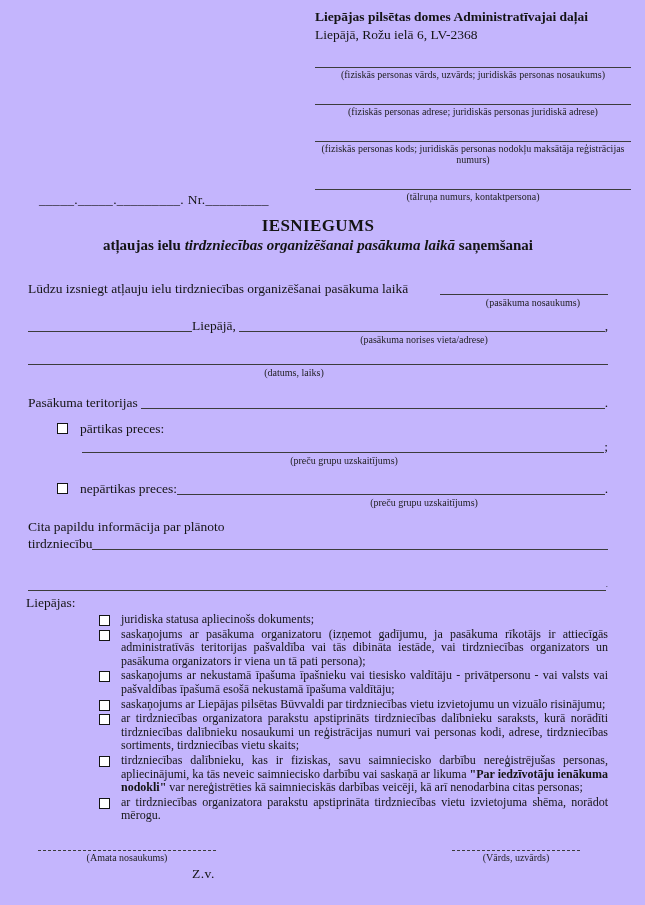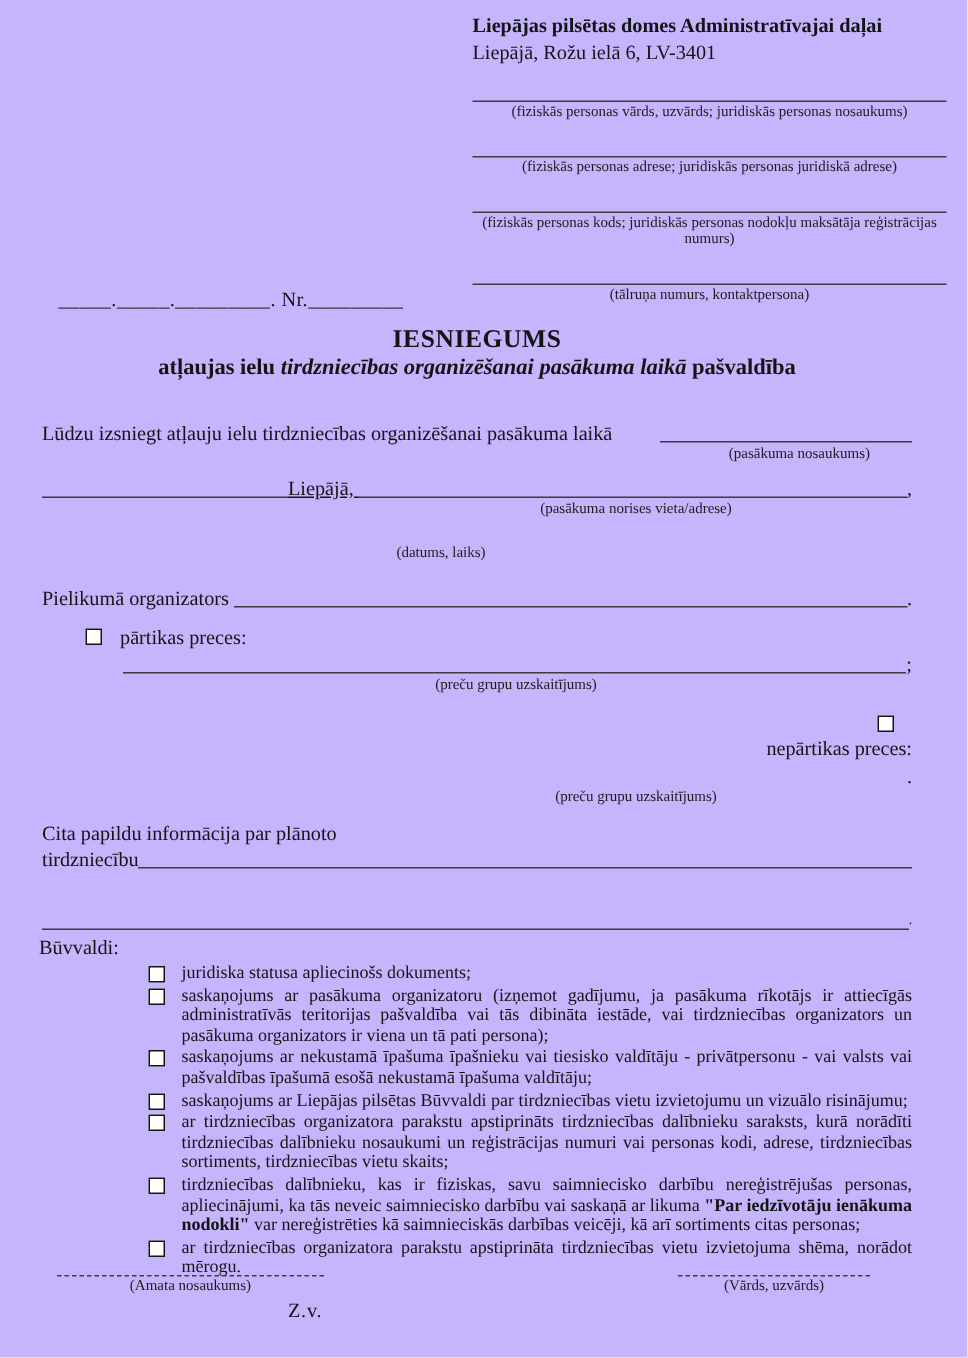--- a/index.html
+++ b/index.html
@@ -21,24 +21,24 @@
   .title{margin-top:8px;text-align:center;font-weight:bold;font-size:17px;letter-spacing:.4px;}
   .subtitle{text-align:center;font-weight:bold;font-size:15px;margin-top:1px;}
   .subtitle .it{font-style:italic;}
   .row{display:flex;align-items:flex-end;}
   .row .t{white-space:pre;line-height:17px;}
   .blank{flex:1;border-bottom:1px solid #3c3c3c;height:4px;margin-bottom:2px;}
   .blank.fixed{flex:none;}
   .cap{font-size:10px;line-height:1.18;color:#1d1d1d;}
   .cap-center{text-align:center;}
   .mt26{margin-top:26px;gap:28px;}
-  .mt14{margin-top:14px;flex-direction:column;}
+  .mt14{margin-top:14px;}
   .mt16{margin-top:16px;}
   .mt10{margin-top:10px;}
-  .mt8{margin-top:8px;text-decoration:underline;}
+  .mt8{margin-top:8px;}
   .mt6{margin-top:6px;}
   .mt24{margin-top:24px;}
   .cb{display:inline-block;width:9px;height:9px;border:1.2px solid #141414;background:#fff;flex:none;}
   .goods-row{display:flex;align-items:flex-end;margin-left:29px;}
   .goods-row .cb{margin:0 12px 3px 0;}
   .indent-blank{display:flex;align-items:flex-end;margin-left:54px;height:18px;}
   
   .attach-label{margin-top:2px;margin-left:-2px;}
   .attach-list{margin:2px 0 0 71px;}
   .attach-item{display:flex;margin-bottom:1px;}
@@ -54,21 +54,21 @@
   .sig .cap{padding-top:1px;}
   .seal{position:absolute;left:192px;top:866px;font-size:13.5px;letter-spacing:.5px;text-align:right;}
 </style>
 </head>
 <body>
 
 <div class="page">
 
   <div class="top-block">
     <div class="recipient-name">Liepājas pilsētas domes Administratīvajai daļai</div>
-    <div class="recipient-address">Liepājā, Rožu ielā 6, LV-3401</div>
+    <div class="recipient-address">Liepājā, Rožu ielā 6, LV-2368</div>
 
     <div class="fill-field first">
       <div class="fline"></div>
       <div class="cap">(fiziskās personas vārds, uzvārds; juridiskās personas nosaukums)</div>
     </div>
     <div class="fill-field">
       <div class="fline"></div>
       <div class="cap">(fiziskās personas adrese; juridiskās personas juridiskā adrese)</div>
     </div>
     <div class="fill-field">
@@ -79,21 +79,21 @@
       <div class="fline"></div>
       <div class="cap">(tālruņa numurs, kontaktpersona)</div>
     </div>
   </div>
 
   <div class="body">
 
     <div class="date-line">_____._____._________. Nr._________</div>
 
     <div class="title">IESNIEGUMS</div>
-    <div class="subtitle"><span>atļaujas ielu </span><span class="it">tirdzniecības organizēšanai pasākuma laikā</span><span> pašvaldība</span></div>
+    <div class="subtitle"><span>atļaujas ielu </span><span class="it">tirdzniecības organizēšanai pasākuma laikā</span><span> saņemšanai</span></div>
 
     <div class="row mt26">
       <span class="t">Lūdzu izsniegt atļauju ielu tirdzniecības organizēšanai pasākuma laikā </span>
       <span class="blank"></span>
     </div>
     <div class="cap" style="text-align:right;padding-right:28px;">(pasākuma nosaukums)</div>
 
     <div class="row mt8">
       <span class="blank fixed" style="width:164px;"></span>
       <span class="t">Liepājā, </span>
@@ -101,21 +101,21 @@
       <span class="t">,</span>
     </div>
     <div class="cap cap-center" style="padding-left:212px;">(pasākuma norises vieta/adrese)</div>
 
     <div class="row mt14">
       <span class="blank"></span>
     </div>
     <div class="cap cap-center" style="padding-right:48px;">(datums, laiks)</div>
 
     <div class="row mt16">
-      <span class="t">Pielikumā organizators </span>
+      <span class="t">Pasākuma teritorijas </span>
       <span class="blank"></span>
       <span class="t">.</span>
     </div>
 
 
     <div class="goods-row mt10">
       <span class="cb"></span>
       <span class="t">pārtikas preces:</span>
     </div>
     <div class="indent-blank">
@@ -135,21 +135,21 @@
     <div class="mt10">Cita papildu informācija par plānoto</div>
     <div class="row">
       <span class="t">tirdzniecību</span>
       <span class="blank"></span>
     </div>
     <div class="row mt24">
       <span class="blank"></span>
       <span class="t" style="font-size:9px;">.</span>
     </div>
 
-    <div class="attach-label">Būvvaldi:</div>
+    <div class="attach-label">Liepājas:</div>
     <div class="attach-list">
 
       <div class="attach-item">
         <span class="cb"></span>
         <div class="txt"><span>juridiska statusa apliecinošs dokuments;</span><span class="b"></span><span></span></div>
       </div>
 
       <div class="attach-item">
         <span class="cb"></span>
         <div class="txt"><span>saskaņojums ar pasākuma organizatoru (izņemot gadījumu, ja pasākuma rīkotājs ir attiecīgās administratīvās teritorijas pašvaldība vai tās dibināta iestāde, vai tirdzniecības organizators un pasākuma organizators ir viena un tā pati persona);</span><span class="b"></span><span></span></div>
@@ -165,21 +165,21 @@
         <div class="txt"><span>saskaņojums ar Liepājas pilsētas Būvvaldi par tirdzniecības vietu izvietojumu un vizuālo risinājumu;</span><span class="b"></span><span></span></div>
       </div>
 
       <div class="attach-item">
         <span class="cb"></span>
         <div class="txt"><span>ar tirdzniecības organizatora parakstu apstiprināts tirdzniecības dalībnieku saraksts, kurā norādīti tirdzniecības dalībnieku nosaukumi un reģistrācijas numuri vai personas kodi, adrese, tirdzniecības sortiments, tirdzniecības vietu skaits;</span><span class="b"></span><span></span></div>
       </div>
 
       <div class="attach-item">
         <span class="cb"></span>
-        <div class="txt"><span>tirdzniecības dalībnieku, kas ir fiziskas, savu saimniecisko darbību nereģistrējušas personas, apliecinājumi, ka tās neveic saimniecisko darbību vai saskaņā ar likuma </span><span class="b">"Par iedzīvotāju ienākuma nodokli"</span><span> var nereģistrēties kā saimnieciskās darbības veicēji, kā arī  sortiments citas personas;</span></div>
+        <div class="txt"><span>tirdzniecības dalībnieku, kas ir fiziskas, savu saimniecisko darbību nereģistrējušas personas, apliecinājumi, ka tās neveic saimniecisko darbību vai saskaņā ar likuma </span><span class="b">"Par iedzīvotāju ienākuma nodokli"</span><span> var nereģistrēties kā saimnieciskās darbības veicēji, kā arī  nenodarbina citas personas;</span></div>
       </div>
 
       <div class="attach-item">
         <span class="cb"></span>
         <div class="txt"><span>ar tirdzniecības organizatora parakstu apstiprināta tirdzniecības vietu izvietojuma shēma, norādot mērogu.</span><span class="b"></span><span></span></div>
       </div>
 
     </div>
   </div>
 

